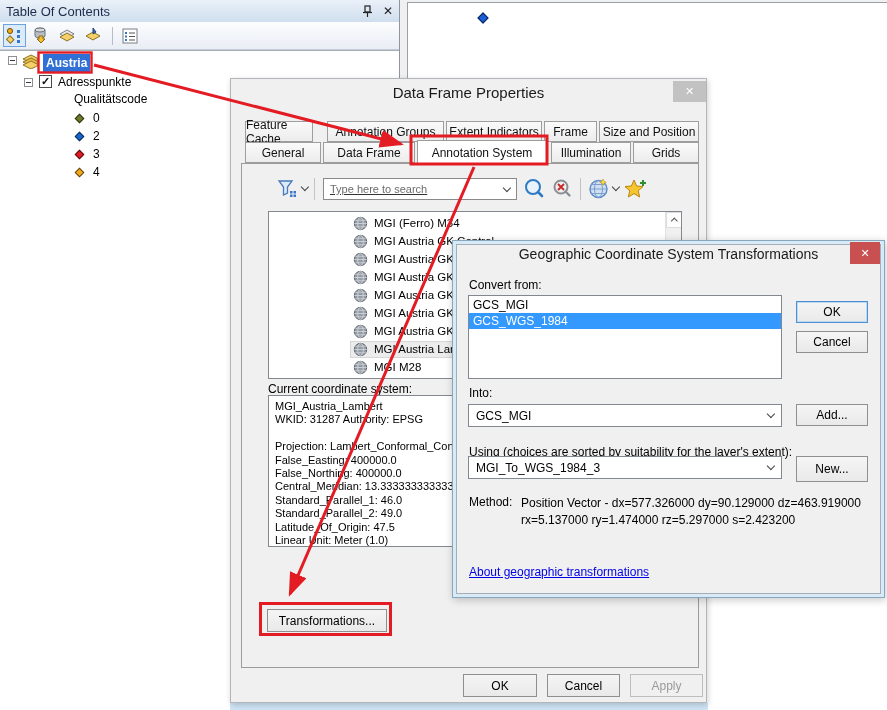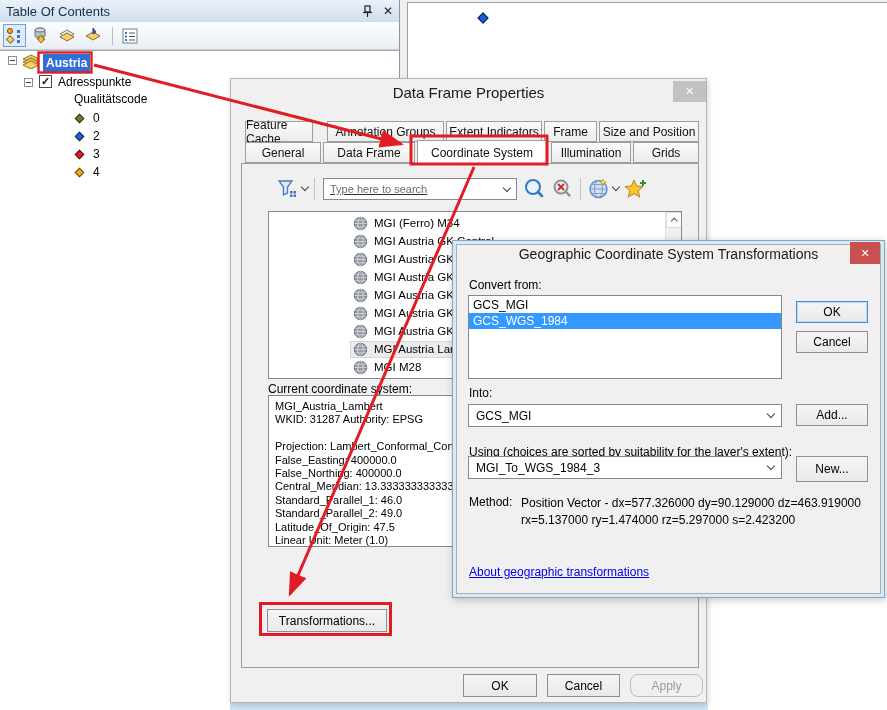--- a/index.html
+++ b/index.html
@@ -215,21 +215,21 @@
     <div class="dfp-close">✕</div>
 
     <div class="tab" style="left:14px;  top:42px; width:68px;">Feature Cache</div>
     <div class="tab" style="left:96px;  top:42px; width:117px;">Annotation Groups</div>
     <div class="tab" style="left:215px; top:42px; width:96px;">Extent Indicators</div>
     <div class="tab" style="left:313px; top:42px; width:53px;">Frame</div>
     <div class="tab" style="left:368px; top:42px; width:100px;">Size and Position</div>
 
     <div class="tab" style="left:14px;  top:63px; width:76px;">General</div>
     <div class="tab" style="left:92px;  top:63px; width:92px;">Data Frame</div>
-    <div class="tab active" style="left:186px; top:61px; width:130px;">Coordinate System</div>
+    <div class="tab active" style="left:186px; top:61px; width:130px;">Annotation System</div>
     <div class="tab" style="left:320px; top:63px; width:80px;">Illumination</div>
     <div class="tab" style="left:402px; top:63px; width:66px;">Grids</div>
 
     <div class="tab-page"></div>
 
     <svg style="position:absolute; left:46px; top:100px;" width="20" height="20" viewBox="0 0 20 20">
       <path d="M2,2 H15 L10.5,8 V14 L6.5,16 V8 Z" fill="#dcebfa" stroke="#4a7ab5" stroke-width="1.3"></path>
       <rect x="13" y="12" width="2.5" height="2.5" fill="#3a77c9"></rect>
       <rect x="16.5" y="12" width="2.5" height="2.5" fill="#3a77c9"></rect>
       <rect x="13" y="15.5" width="2.5" height="2.5" fill="#3a77c9"></rect>
@@ -408,21 +408,21 @@
       <div class="cs-line">Standard_Parallel_1: 46.0</div>
       <div class="cs-line">Standard_Parallel_2: 49.0</div>
       <div class="cs-line">Latitude_Of_Origin: 47.5</div>
       <div class="cs-line">Linear Unit: Meter (1.0)</div>
     </div>
 
     <button class="btn" style="left:36px; top:530px; width:120px; height:23px;">Transformations...</button>
 
     <button class="btn" style="left:232px; top:595px; width:74px; height:23px;">OK</button>
     <button class="btn" style="left:316px; top:595px; width:73px; height:23px;">Cancel</button>
-    <button class="btn disabled" style="left:399px; top:595px; width:73px; height:23px;border-radius:8px;" disabled="">Apply</button>
+    <button class="btn disabled" style="left:399px; top:595px; width:73px; height:23px;" disabled="">Apply</button>
   </div>
 
   <div class="gcst">
     <div class="gcst-inner"></div>
     <div class="gcst-title">Geographic Coordinate System Transformations</div>
     <div class="gcst-close">✕</div>
 
     <div class="gcst-label" style="left:16px; top:37px;">Convert from:</div>
     <div class="gcst-listbox">
       <div class="gcst-li">GCS_MGI</div>

